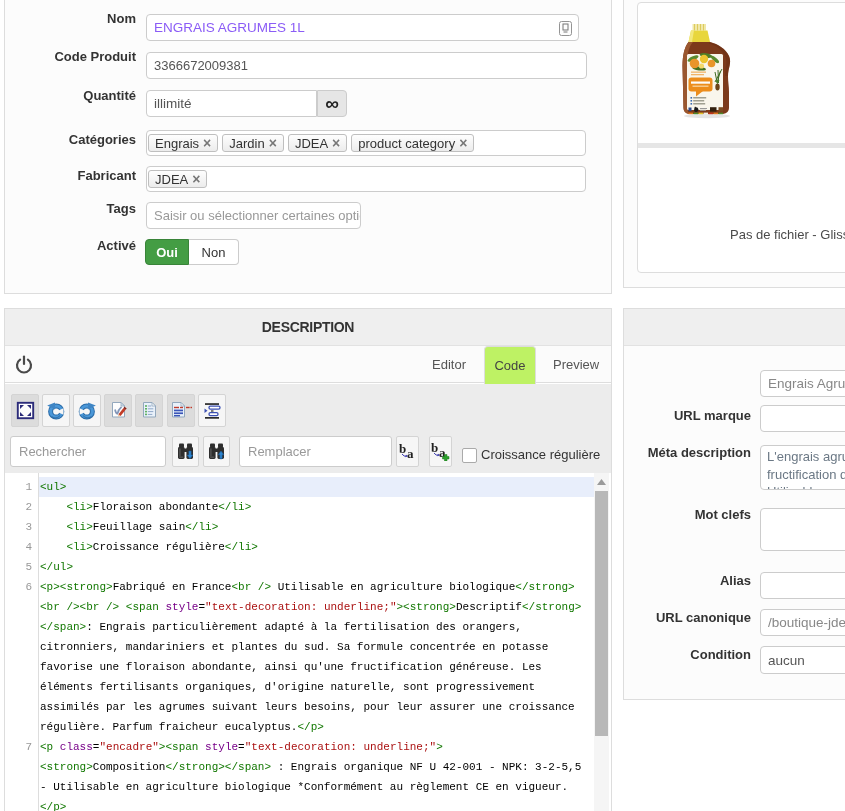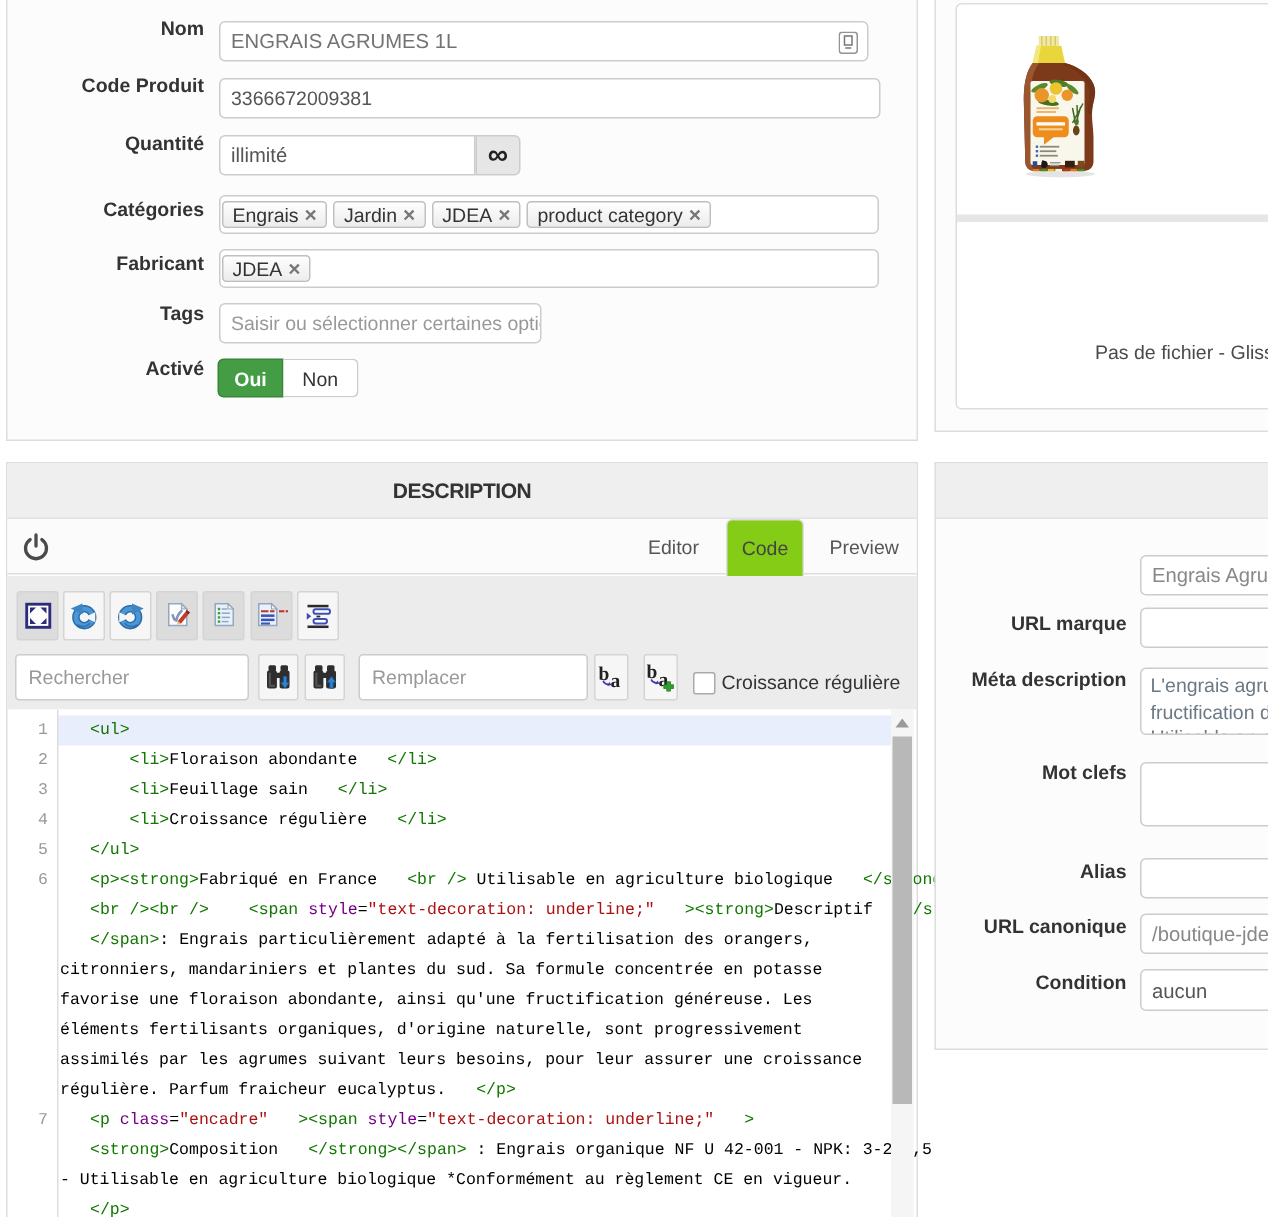--- a/index.html
+++ b/index.html
@@ -27,49 +27,49 @@
 #p2 .nofile { position:absolute; left:92px; top:224px; font-size:13px; color:#4a4a4a; white-space:nowrap; }
 
 
 #p3 { left:4px; top:308px; width:608px; height:600px; background:#fff; }
 .phead { position:absolute; left:0; top:0; width:100%; height:37px; background:#efefef;
   border-bottom:1px solid #e2e2e2; text-align:center; line-height:37px;
   font-weight:bold; font-size:14px; letter-spacing:-0.3px; color:#333; }
 #tabrow { position:absolute; left:0; top:37px; width:100%; height:37px; background:#fbfbfb;
   border-bottom:1px solid #ddd; }
 .tab { position:absolute; top:0; height:37px; line-height:37px; font-size:13px; color:#555; }
-#tab-code { left:479px; width:52px; background:#84cc16; border:1px solid #ddd; border-bottom:0;
+#tab-code { left:479px; width:52px; background:#bef264; border:1px solid #ddd; border-bottom:0;
   border-radius:4px 4px 0 0; text-align:center; height:38px; z-index:2; color:#444; }
 #toolbar { position:absolute; left:0; top:75px; width:100%; height:89px; background:#ececec; }
 .tbtn { position:absolute; top:10px; width:28px; height:33px; border:1px solid #d4d4d4;
   border-radius:2px; background:#f6f6f6; display:flex; align-items:center; justify-content:center; }
 .tbtn.on { background:#dcdcdc; }
 .sinp { position:absolute; background:#fff; border:1px solid #ccc; border-radius:3px;
   font-size:13px; color:#999; padding:0 8px; display:flex; align-items:center; }
 #editor { position:absolute; left:1px; top:164px; width:592px; height:440px; background:#fff;
   font-family:"Liberation Mono", monospace; font-size:11px; }
 .crow { position:absolute; left:34px; white-space:pre; line-height:20px; height:20px; color:#000; }
 .gut { position:absolute; width:26px; text-align:right; color:#999; line-height:20px; font-size:11px; }
-.t { color:#117700;margin-left:20px; }
+.t { color:#117700; }
 .at { color:#770088; }
 .st { color:#aa1111; }
 #gutline { position:absolute; left:32px; top:0; width:1px; height:100%; background:#ddd; }
 #activeline { position:absolute; left:32px; top:4px; width:556px; height:20px; background:#e8eefb; }
 #sbar { position:absolute; left:589px; top:164px; width:15px; height:440px; background:#f5f5f5; }
 #sthumb { position:absolute; left:1px; top:18px; width:13px; height:245px; background:#b8b8b8; }
 
 
 #p4 { left:623px; top:308px; width:500px; height:392px; }
 </style>
 </head>
 <body>
 
 <div class="panel" id="p1">
   <div class="lbl" style="right:475px; top:11px; width:200px;">Nom</div>
-  <div class="inp" style="left:141px; top:14px; width:433px; height:27px; color:#737373;">ENGRAIS AGRUMES 1L
+  <div class="inp" style="left:141px; top:14px; width:433px; height:27px; color:#8b5cf6;">ENGRAIS AGRUMES 1L
     <svg style="position:absolute; right:6px; top:6px;" width="13" height="15" viewBox="0 0 13 15">
       <rect x="0.5" y="0.5" width="12" height="14" rx="2" fill="#fdfdfd" stroke="#949494"></rect>
       <rect x="4" y="3" width="5" height="6" fill="none" stroke="#777"></rect>
       <path d="M4.5 11h4" stroke="#777"></path>
     </svg>
   </div>
 
   <div class="lbl" style="right:475px; top:49px; width:200px;">Code Produit</div>
   <div class="inp" style="left:141px; top:52px; width:441px; height:27px; font-size:13px;text-align:right;">3366672009381</div>
 

